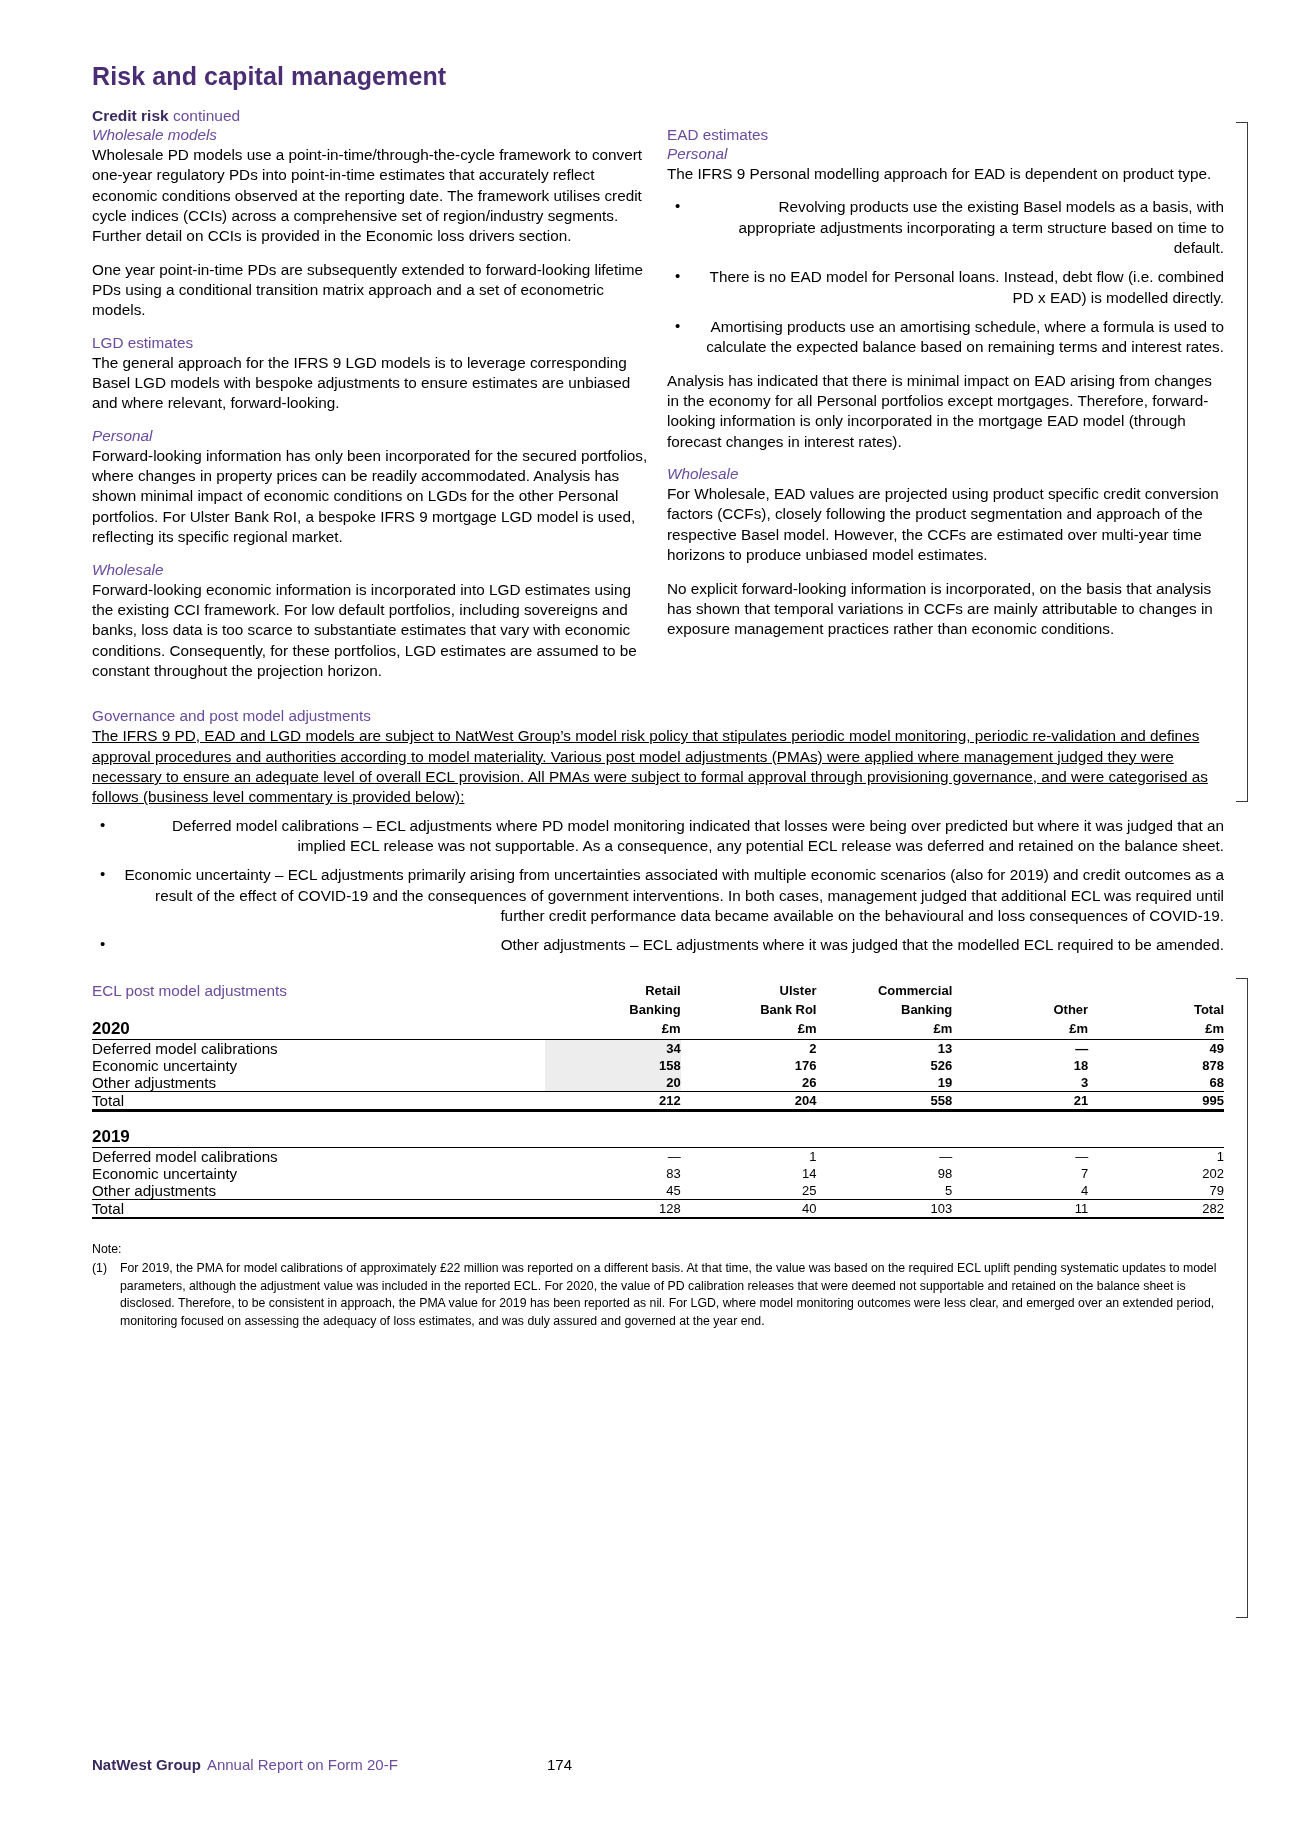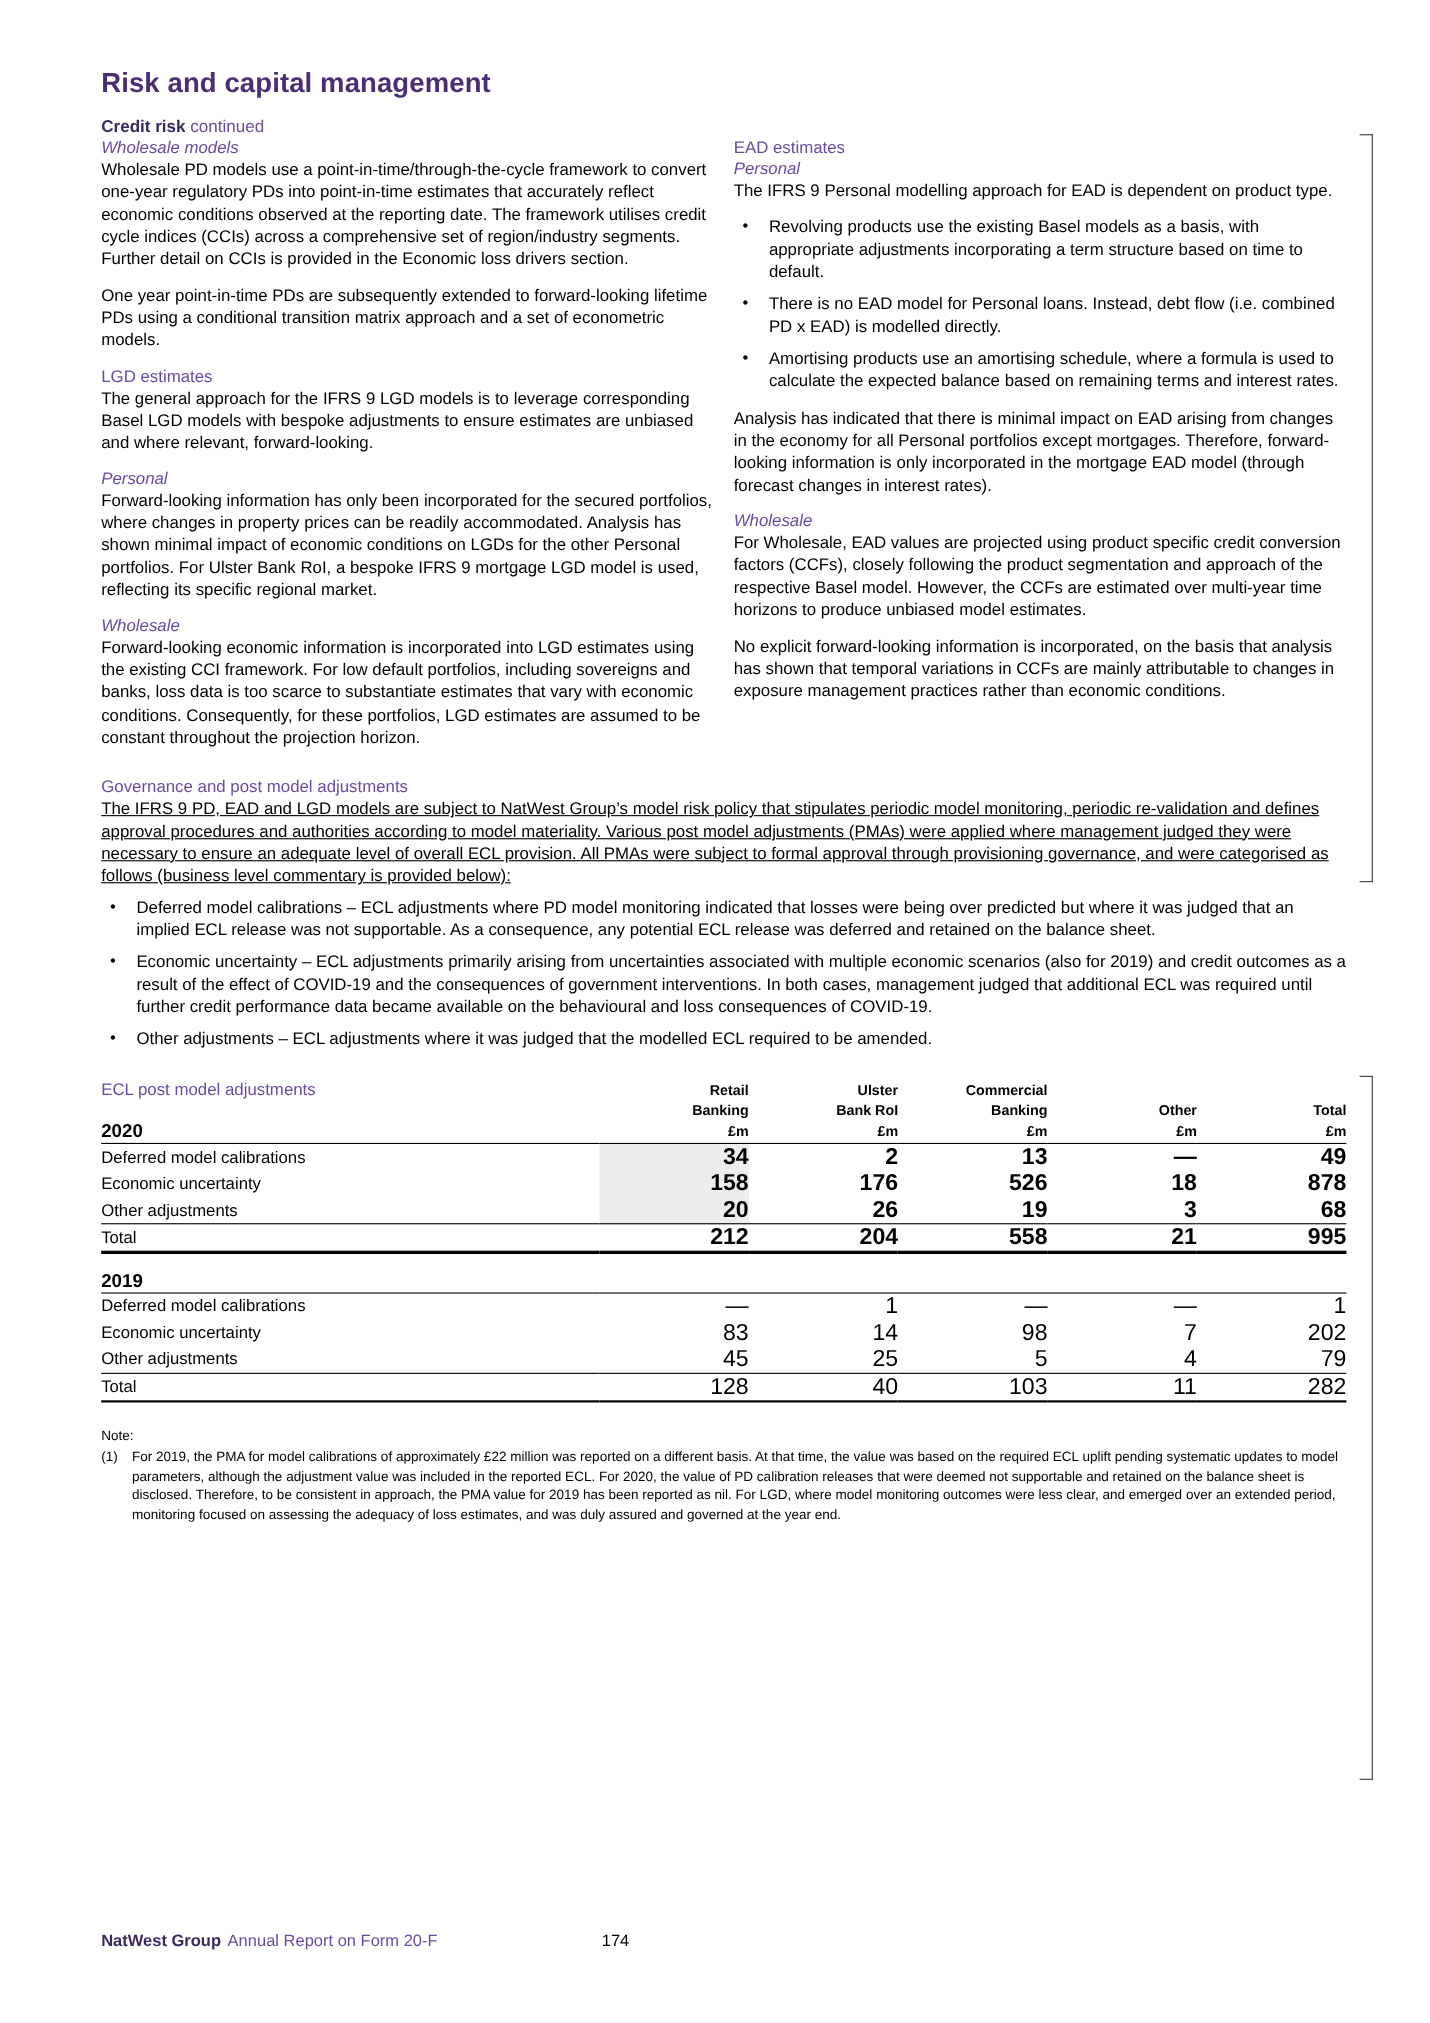--- a/index.html
+++ b/index.html
@@ -52,20 +52,21 @@
   }
   .purple-head {
     color: #6a4b9c;
     font-size: 15.3px;
     margin: 0 0 1px 0;
   }
   ul.bullets {
     list-style: none;
     margin: 0 0 13px 0;
     padding: 0;
+    text-align: right;
   }
   ul.bullets li {
     position: relative;
     padding-left: 32px;
     margin-bottom: 9px;
   }
   ul.bullets li:before {
     content: "\2022";
     position: absolute;
     left: 8px;
@@ -102,21 +103,21 @@
   .yr {
     font-size: 17px;
     font-weight: bold;
     padding-top: 3px;
     padding-bottom: 3px;
   }
   td.label { text-align: left; padding: 3px 0; font-size: 15.2px; }
   td.num {
     text-align: right;
     padding: 3px 6px 3px 0;
-    font-size: 21px;
+    font-size: 13px;
     font-weight: bold;
   }
   td.num.reg { font-weight: normal; }
   tr.shade td.num.shade-col { background: #ededed; }
   .topline td { border-top: 1px solid #000; }
   .totalrow td { border-top: 1px solid #000; border-bottom: 3px solid #000; }
   .totalrow.thin td { border-bottom: 2px solid #000; }
   .spacer-row td { height: 16px; }
 
   .note {

